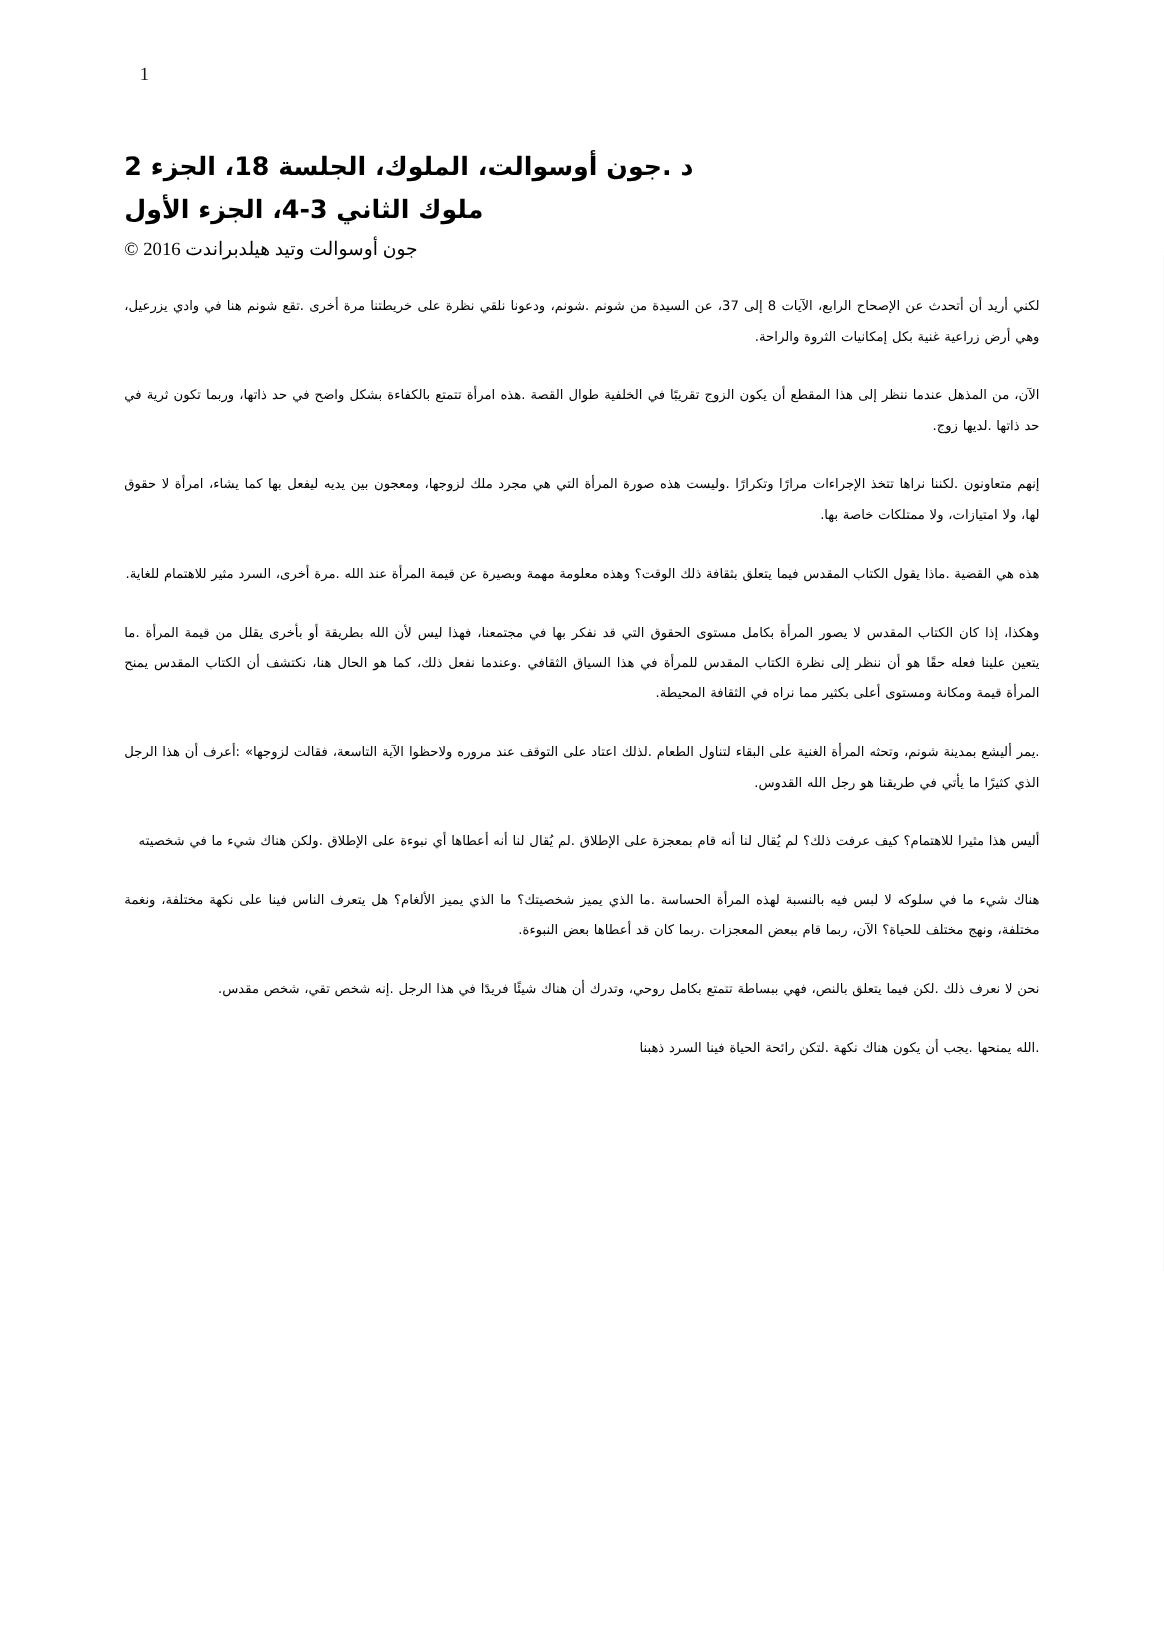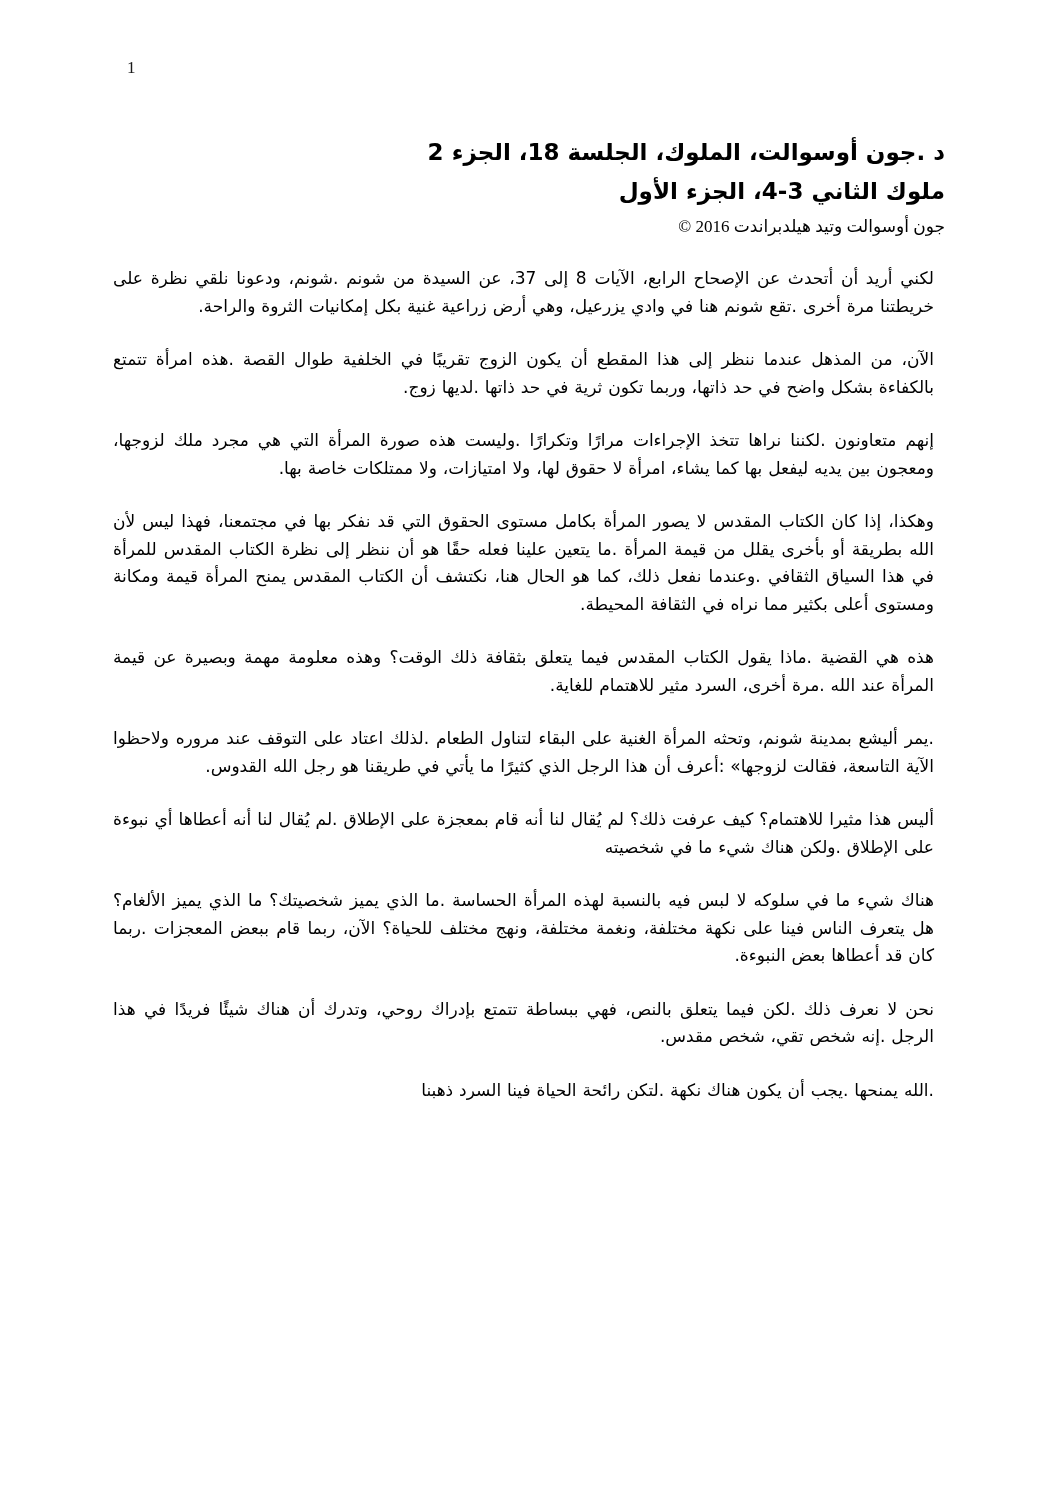--- a/index.html
+++ b/index.html
@@ -15,21 +15,21 @@
     overflow:hidden;
   }
   .pagenum{
     position:absolute;
     top:58px;left:127px;
     font-family:"Liberation Serif","DejaVu Serif",serif;
     font-size:17px;color:#1a1a1a;
   }
   .title-block{
     margin-top:77px;
-    text-align:right;
+    text-align:left;
     direction:rtl;
   }
   .title-line{
     font-weight:bold;
     font-size:23px;
     line-height:39px;
     color:#000;
   }
   .copyright-line{
     font-family:"Liberation Serif","DejaVu Serif","DejaVu Sans",serif;
@@ -38,44 +38,44 @@
     margin-top:3px;
     direction:rtl;
   }
   .body-text{
     margin-top:25px;
   }
   .body-text p{
     direction:rtl;
     unicode-bidi:plaintext;
     text-align:justify;
-    font-size:17px;
+    font-size:12px;
     line-height:27.5px;
-    margin:0 11px 26px 0;
+    margin:0 0 26px 0;
     word-spacing:0.5px;
   }
   .body-text p:last-child{margin-bottom:0;}
 </style>
 </head>
 <body>
 
 <div class="page">
   <div class="pagenum">1</div>
 
   <div class="title-block">
     <div class="title-line">د .جون أوسوالت، الملوك، الجلسة 18، الجزء 2</div>
     <div class="title-line">ملوك الثاني 3-4، الجزء الأول</div>
     <div class="copyright-line">جون أوسوالت وتيد هيلدبراندت 2016 ©</div>
   </div>
 
   <div class="body-text">
     <p>لكني أريد أن أتحدث عن الإصحاح الرابع، الآيات 8 إلى 37، عن السيدة من شونم .شونم، ودعونا نلقي نظرة على خريطتنا مرة أخرى .تقع شونم هنا في وادي يزرعيل، وهي أرض زراعية غنية بكل إمكانيات الثروة والراحة.</p>
     <p>الآن، من المذهل عندما ننظر إلى هذا المقطع أن يكون الزوج تقريبًا في الخلفية طوال القصة .هذه امرأة تتمتع بالكفاءة بشكل واضح في حد ذاتها، وربما تكون ثرية في حد ذاتها .لديها زوج.</p>
     <p>إنهم متعاونون .لكننا نراها تتخذ الإجراءات مرارًا وتكرارًا .وليست هذه صورة المرأة التي هي مجرد ملك لزوجها، ومعجون بين يديه ليفعل بها كما يشاء، امرأة لا حقوق لها، ولا امتيازات، ولا ممتلكات خاصة بها.</p>
+    <p>هذه هي القضية .ماذا يقول الكتاب المقدس فيما يتعلق بثقافة ذلك الوقت؟ وهذه معلومة مهمة وبصيرة عن قيمة المرأة عند الله .مرة أخرى، السرد مثير للاهتمام للغاية.</p>
     <p>وهكذا، إذا كان الكتاب المقدس لا يصور المرأة بكامل مستوى الحقوق التي قد نفكر بها في مجتمعنا، فهذا ليس لأن الله بطريقة أو بأخرى يقلل من قيمة المرأة .ما يتعين علينا فعله حقًا هو أن ننظر إلى نظرة الكتاب المقدس للمرأة في هذا السياق الثقافي .وعندما نفعل ذلك، كما هو الحال هنا، نكتشف أن الكتاب المقدس يمنح المرأة قيمة ومكانة ومستوى أعلى بكثير مما نراه في الثقافة المحيطة.</p>
-    <p>هذه هي القضية .ماذا يقول الكتاب المقدس فيما يتعلق بثقافة ذلك الوقت؟ وهذه معلومة مهمة وبصيرة عن قيمة المرأة عند الله .مرة أخرى، السرد مثير للاهتمام للغاية.</p>
     <p>.يمر أليشع بمدينة شونم، وتحثه المرأة الغنية على البقاء لتناول الطعام .لذلك اعتاد على التوقف عند مروره ولاحظوا الآية التاسعة، فقالت لزوجها» :أعرف أن هذا الرجل الذي كثيرًا ما يأتي في طريقنا هو رجل الله القدوس.</p>
     <p>أليس هذا مثيرا للاهتمام؟ كيف عرفت ذلك؟ لم يُقال لنا أنه قام بمعجزة على الإطلاق .لم يُقال لنا أنه أعطاها أي نبوءة على الإطلاق .ولكن هناك شيء ما في شخصيته</p>
     <p>هناك شيء ما في سلوكه لا لبس فيه بالنسبة لهذه المرأة الحساسة .ما الذي يميز شخصيتك؟ ما الذي يميز الألغام؟ هل يتعرف الناس فينا على نكهة مختلفة، ونغمة مختلفة، ونهج مختلف للحياة؟ الآن، ربما قام ببعض المعجزات .ربما كان قد أعطاها بعض النبوءة.</p>
-    <p>نحن لا نعرف ذلك .لكن فيما يتعلق بالنص، فهي ببساطة تتمتع بإدراك روحي، وتدرك أن هناك شيئًا فريدًا في هذا الرجل .إنه شخص تقي، شخص مقدس.</p>
+    <p>نحن لا نعرف ذلك .لكن فيما يتعلق بالنص، فهي ببساطة تتمتع بكامل روحي، وتدرك أن هناك شيئًا فريدًا في هذا الرجل .إنه شخص تقي، شخص مقدس.</p>
     <p>.الله يمنحها .يجب أن يكون هناك نكهة .لتكن رائحة الحياة فينا السرد ذهبنا</p>
   </div>
 </div>
 
 </body></html>

